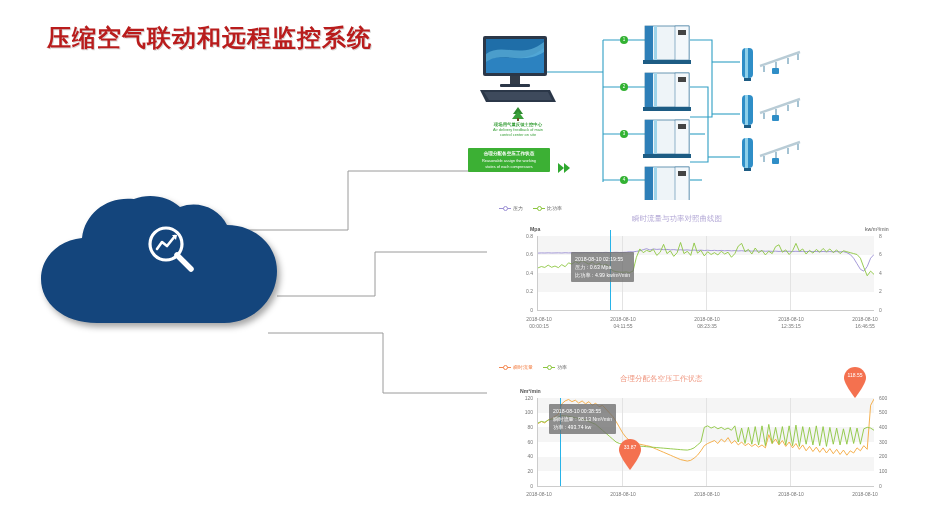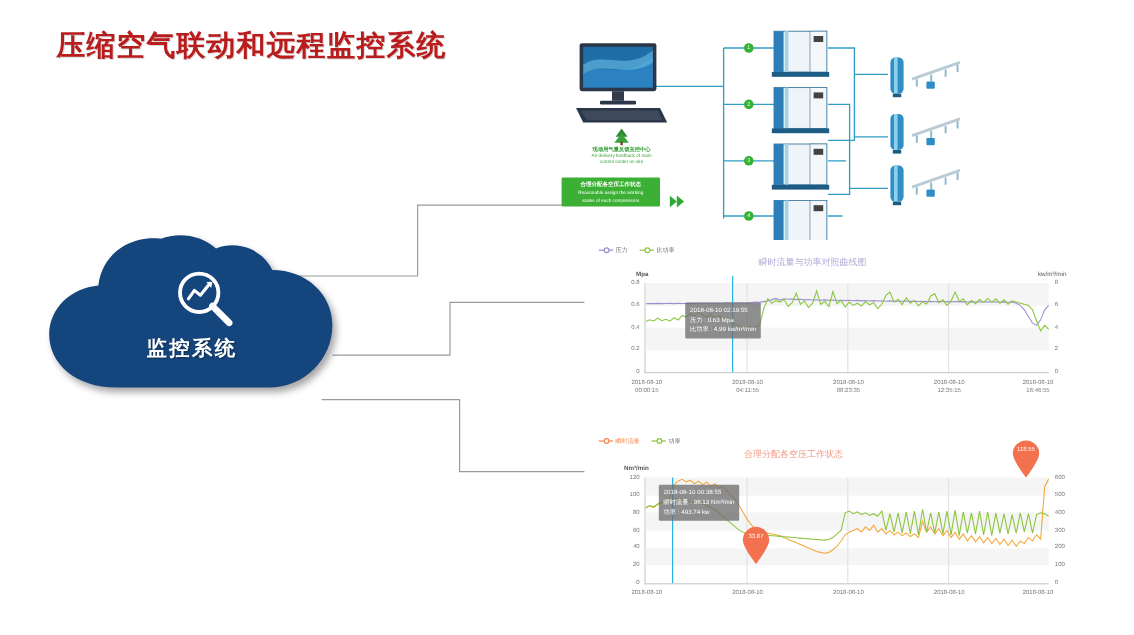--- a/index.html
+++ b/index.html
@@ -87,21 +87,20 @@
     <path d="M62,128 C28,128 6,108 6,84 C6,62 24,45 47,43 C50,17 73,1 99,4
              C114,-2 133,1 145,12 C163,5 184,13 192,30 C220,30 242,50 242,76
              C242,104 219,128 189,128 Z" fill="#14457c"></path>
   </svg>
   <svg id="cloud-icon" viewBox="0 0 56 56">
     <circle cx="23" cy="23" r="16" fill="none" stroke="#fff" stroke-width="3.2"></circle>
     <polyline points="14,28 19,21 24,25 32,15" fill="none" stroke="#fff" stroke-width="2.6" stroke-linecap="round" stroke-linejoin="round"></polyline>
     <polygon points="29,14 34,14 33,19" fill="#fff"></polygon>
     <line x1="34" y1="34" x2="48" y2="48" stroke="#fff" stroke-width="5.5" stroke-linecap="round"></line>
   </svg>
-  <div id="cloud-label">监控系统</div>
 </div>
 
 <div id="schematic">
 
   <svg style="position:absolute;left:0;top:0;width:500px;height:185px;">
     <g stroke="#2e9ec4" stroke-width="1.1" fill="none">
       <path d="M103,50 L163,50"></path>
       <path d="M163,18 L163,160"></path>
       <path d="M163,18 L205,18"></path>
       <path d="M163,65 L205,65"></path>

